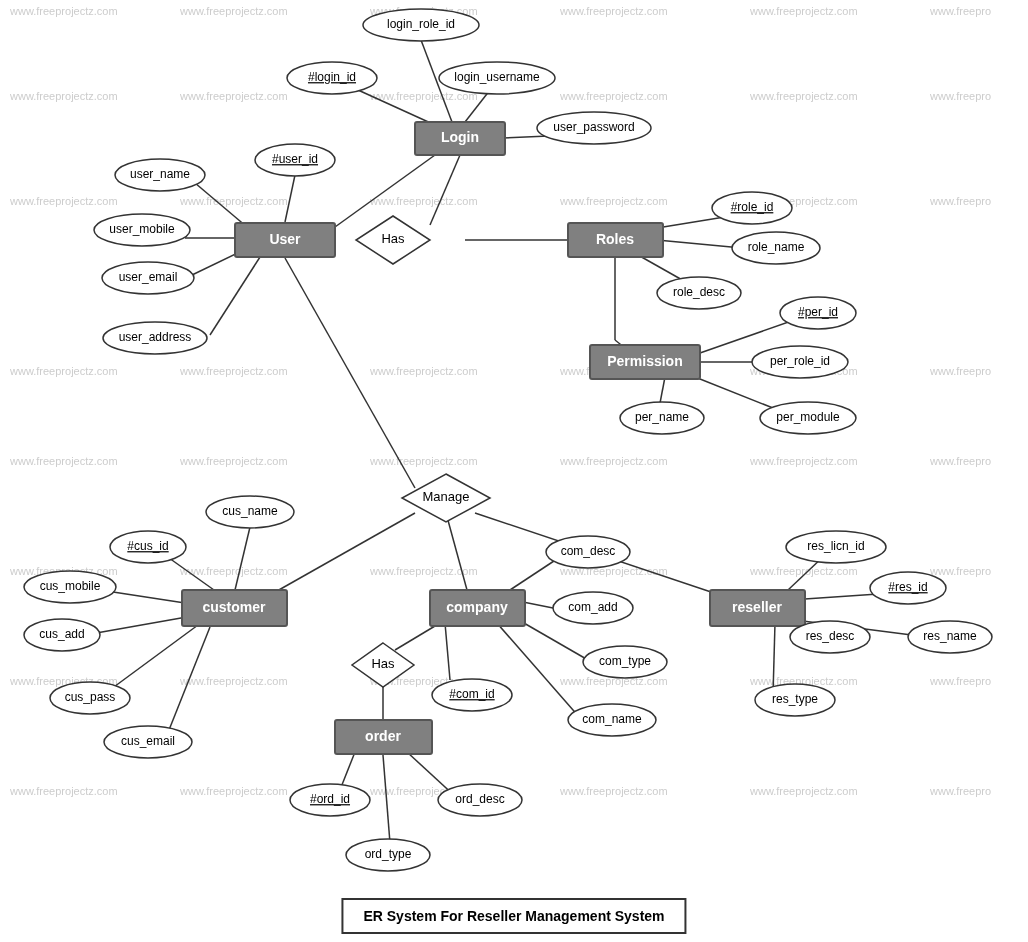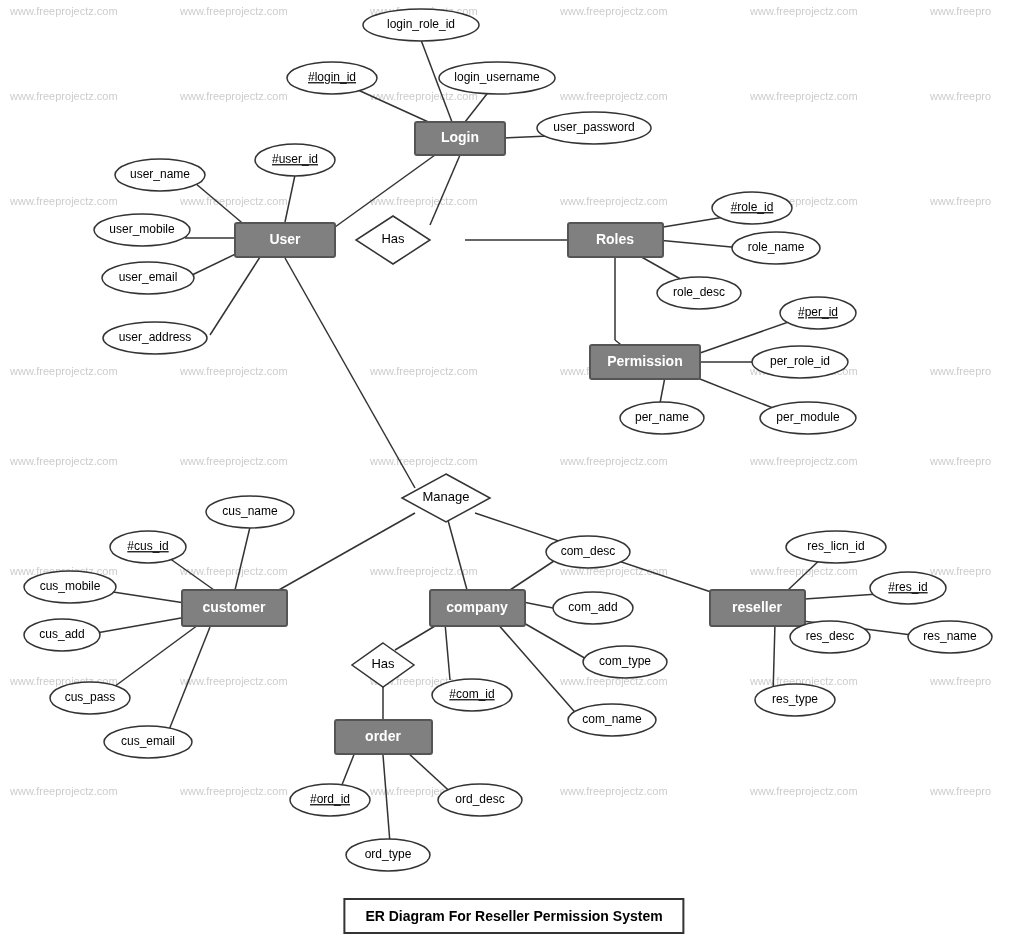--- a/index.html
+++ b/index.html
@@ -443,13 +443,13 @@
   </g>
 
   <g class="attr-ellipse">
     <ellipse cx="388" cy="855" rx="42" ry="16"></ellipse>
     <text x="388" y="855">ord_type</text>
   </g>
 
 </svg>
 </div>
 
-<div class="title-box">ER Diagram For Reseller Permission System</div>
+<div class="title-box">ER System For Reseller Management System</div>
 
 </body></html>

